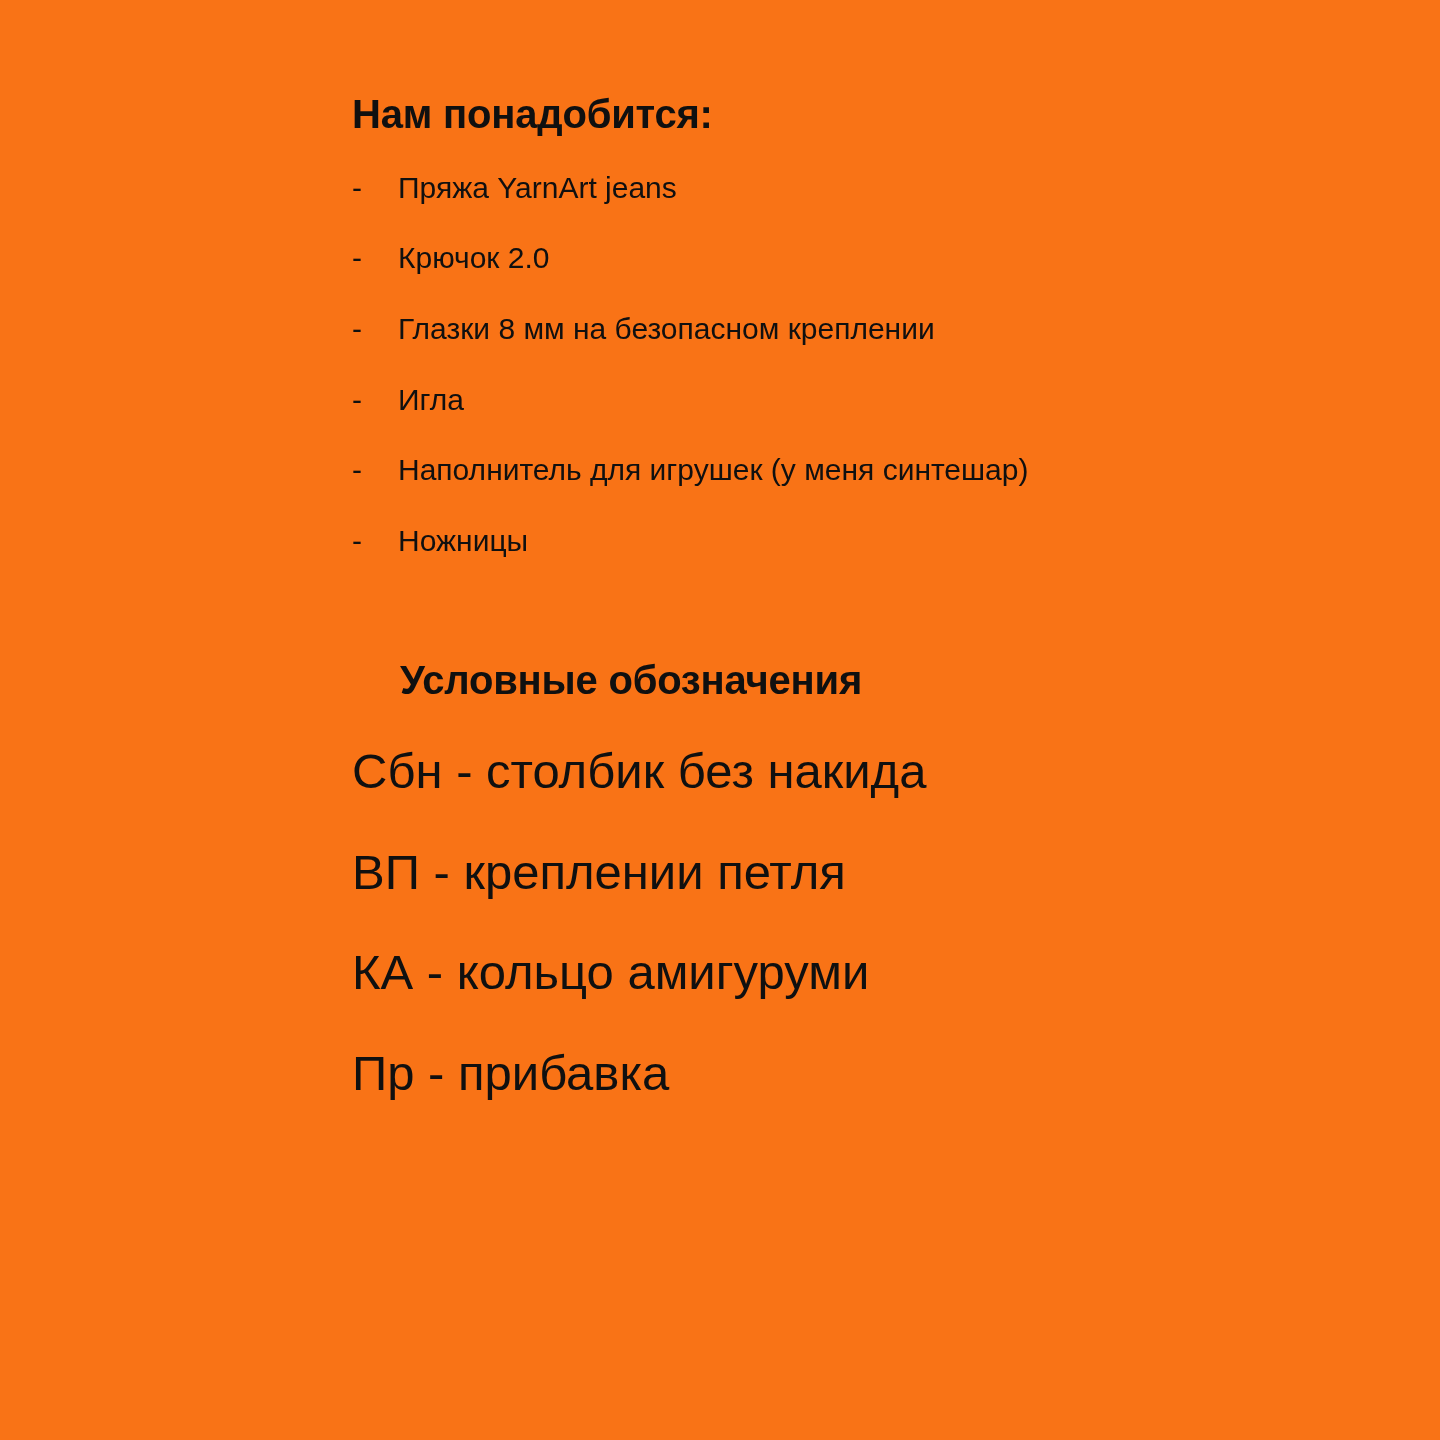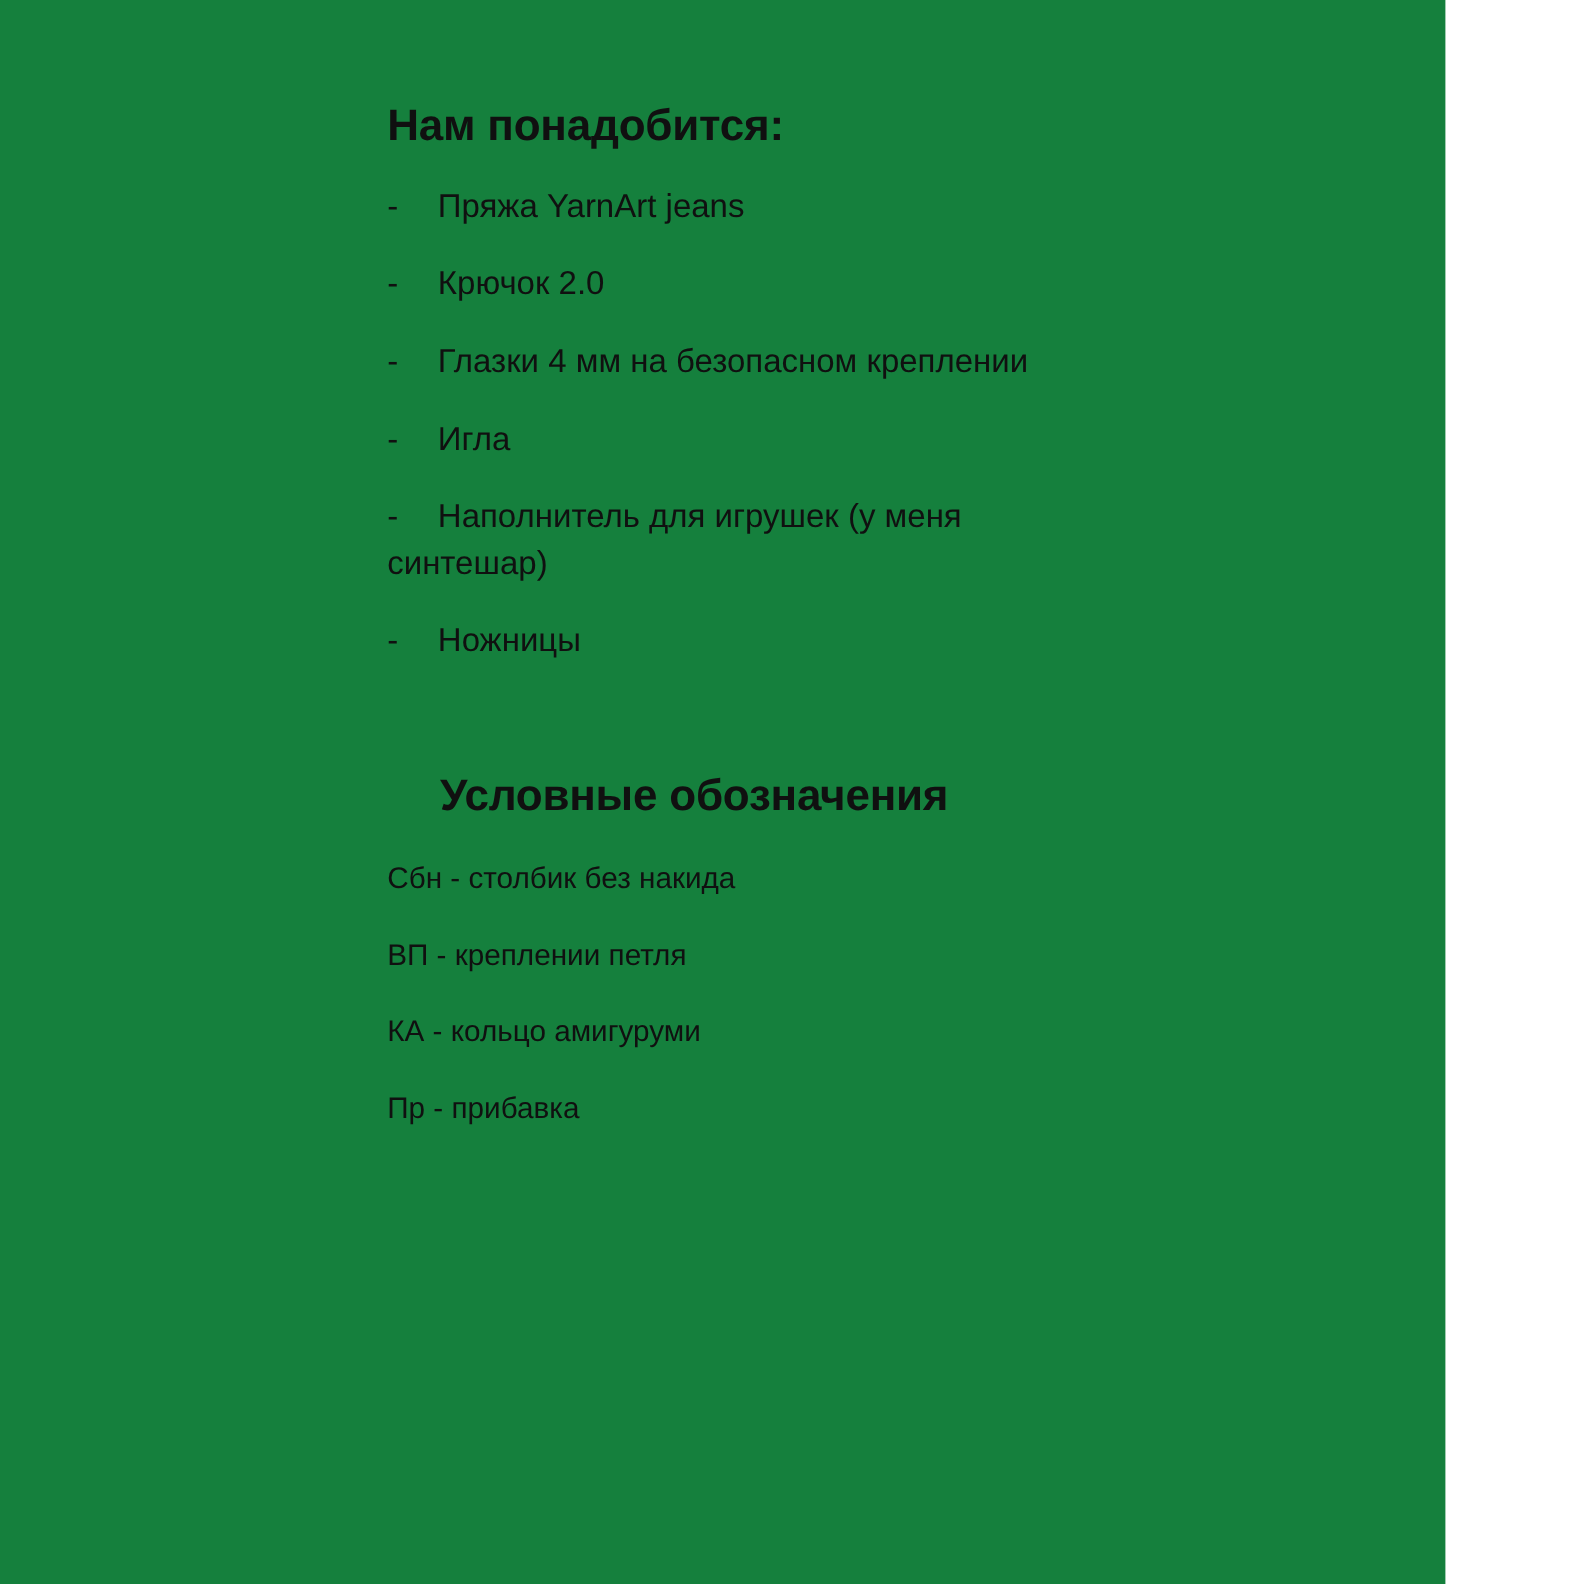--- a/index.html
+++ b/index.html
@@ -9,23 +9,23 @@
   }
   body {
     width: 1440px;
     height: 1440px;
     font-family: "Liberation Sans", sans-serif;
     color: #111111;
     -webkit-font-smoothing: antialiased;
   }
   .page {
     position: relative;
-    width: 1314px;
+    width: 1440px;
     height: 1440px;
-    background: #15803d;
+    background: #f97316;
     box-sizing: border-box;
     padding: 88px 330px 0 352px;
   }
   .section {
     margin: 0;
   }
   .section-heading {
     font-size: 40px;
     font-weight: 700;
     line-height: 1.32;
@@ -54,21 +54,21 @@
   }
   .gap {
     height: 64px;
   }
   .abbr-list {
     list-style: none;
     margin: 0;
     padding: 0;
   }
   .abbr-list li {
-    font-size: 27px;
+    font-size: 49px;
     font-weight: 400;
     line-height: 1.40;
     color: #101010;
     margin: 0 0 32px 0;
   }
   .heading-two {
     margin-top: 0;
     margin-bottom: 30px;
     margin-left: 48px;
   }
@@ -77,21 +77,21 @@
 <body>
 
 <div class="page">
 
   <section class="section">
     <h2 class="section-heading">Нам понадобится:</h2>
 
     <ul class="materials-list">
       <li><span class="dash">-</span><span>Пряжа YarnArt jeans</span></li>
       <li><span class="dash">-</span><span>Крючок 2.0</span></li>
-      <li><span class="dash">-</span><span>Глазки 4 мм на безопасном креплении</span></li>
+      <li><span class="dash">-</span><span>Глазки 8 мм на безопасном креплении</span></li>
       <li><span class="dash">-</span><span>Игла</span></li>
       <li><span class="dash">-</span><span>Наполнитель для игрушек (у меня синтешар)</span></li>
       <li><span class="dash">-</span><span>Ножницы</span></li>
     </ul>
   </section>
 
   <div class="gap"></div>
 
   <section class="section">
     <h2 class="section-heading heading-two">Условные обозначения</h2>

